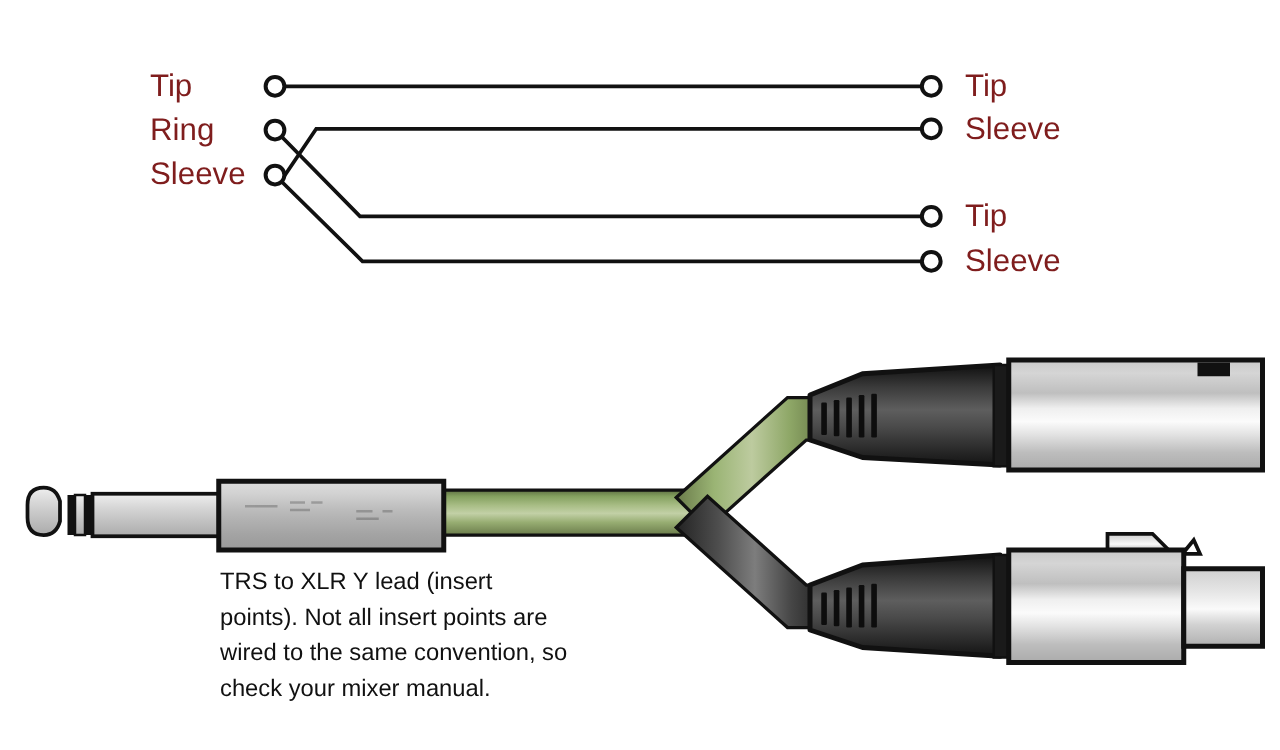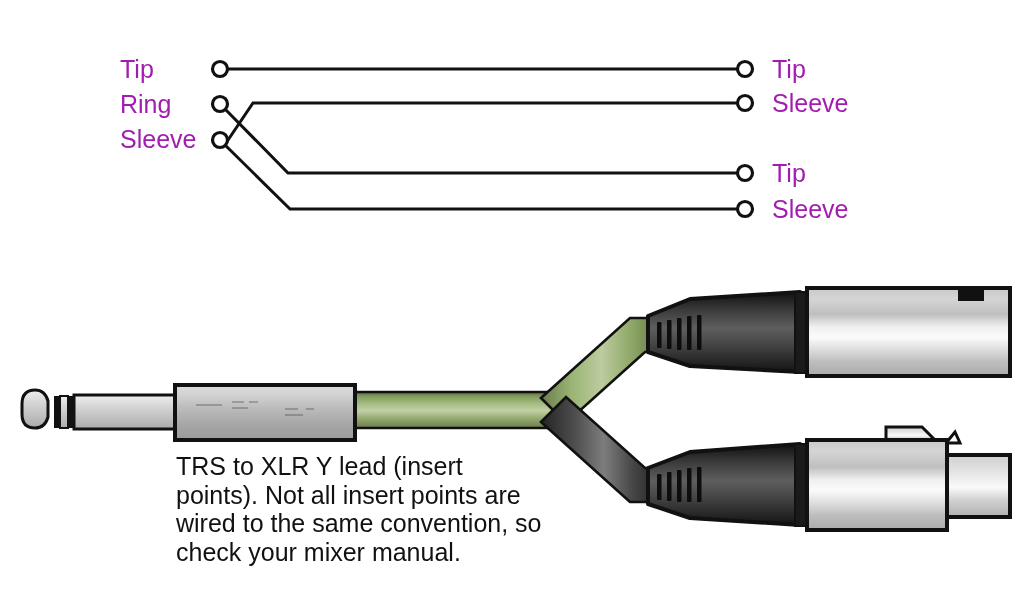--- a/index.html
+++ b/index.html
@@ -27,33 +27,33 @@
     left: 0; top: 0;
     width: 1024px;
     height: 600px;
     display: block;
   }
   .term-label {
     position: absolute;
     font-family: "Liberation Sans", sans-serif;
     font-size: 25px;
     line-height: 25px;
-    color: #a21caf;
+    color: #7f1d1d;
     white-space: nowrap;
   }
   .term-label.right { text-align: left; }
   .term-label.left  { text-align: left; }
 
   #caption {
     position: absolute;
     left: 176px;
     top: 452px;
     width: 380px;
     font-family: "Liberation Sans", sans-serif;
-    font-size: 25px;
+    font-size: 19px;
     line-height: 28.5px;
     color: #111111;
     white-space: pre-line;
   }
 </style>
 </head>
 <body>
 
 <div id="stage">
 

